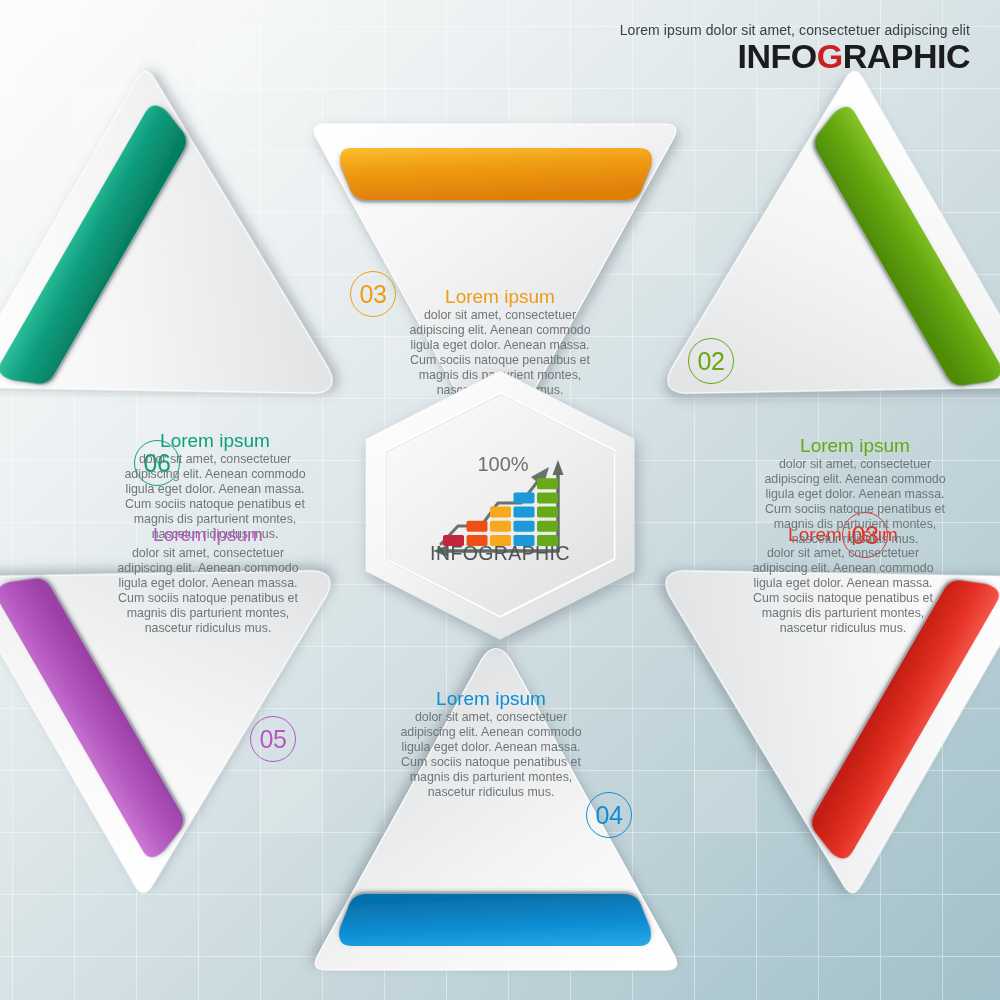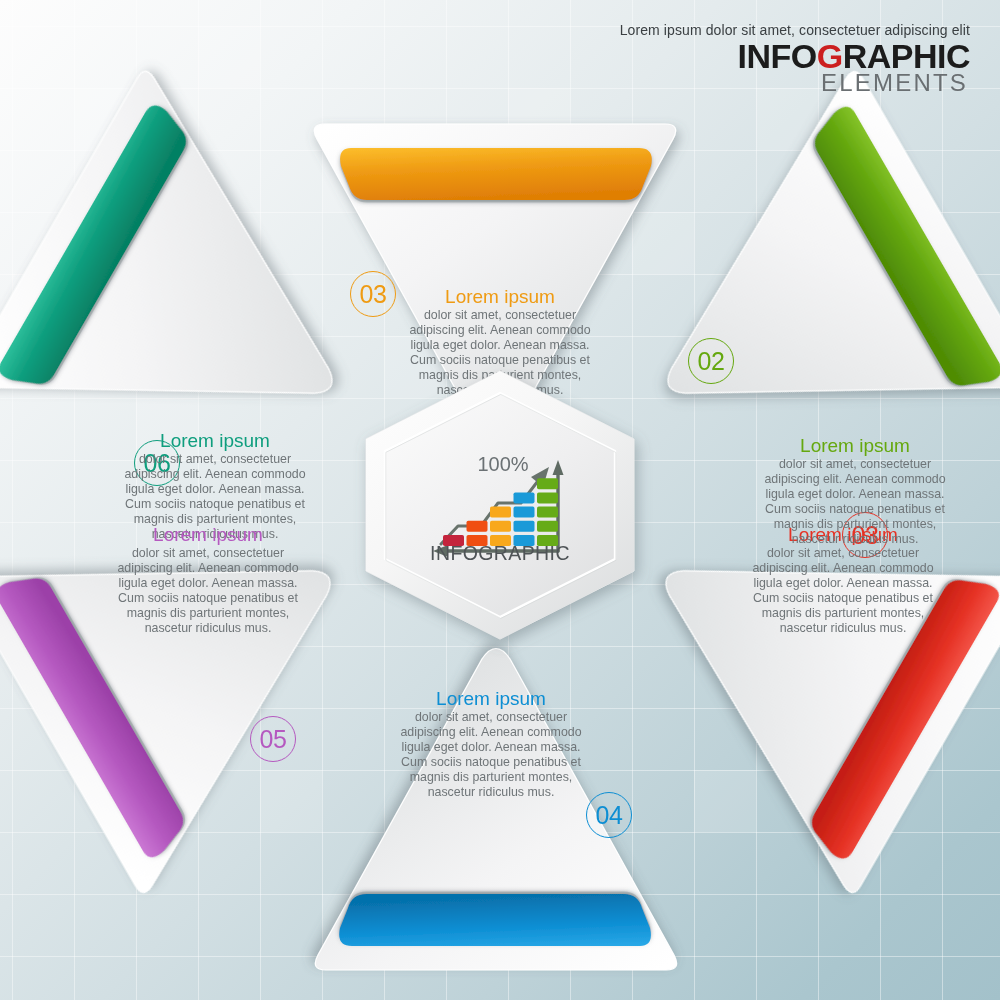--- a/index.html
+++ b/index.html
@@ -180,21 +180,20 @@
       <div class="gblk" style="left: 818px; top: 274px; width: 62px; height: 62px;"></div>
       <div class="gblk" style="left: 384px; top: 150px; width: 62px; height: 62px;"></div>
       <div class="gblk" style="left: 136px; top: 708px; width: 62px; height: 62px;"></div>
       <div class="gblk" style="left: 756px; top: 88px; width: 62px; height: 62px;"></div>
       <div class="gblk" style="left: 322px; top: 894px; width: 62px; height: 62px;"></div>
     </div>
 
   <div id="header">
     <div class="kicker">Lorem ipsum dolor sit amet, consectetuer adipiscing elit</div>
     <div class="title"><span>INFO</span><span class="hl">G</span><span>RAPHIC</span></div>
-    <div class="subtitle">ELEMENTS</div>
   </div>
 
   <div id="triangles">
       <div class="tri" style="left: 295px; top: 108px; z-index: 12;">
         <div class="body" style="transform: rotate(0deg); transform-origin: 200px 175px;">
           <svg viewBox="0 0 400 350" width="400" height="350">
             <defs>
               <linearGradient id="g0" x1="0.05" y1="0" x2="0.85" y2="1">
                 <stop offset="0%" stop-color="#ffffff"></stop>
                 <stop offset="40%" stop-color="#f4f4f5"></stop>

